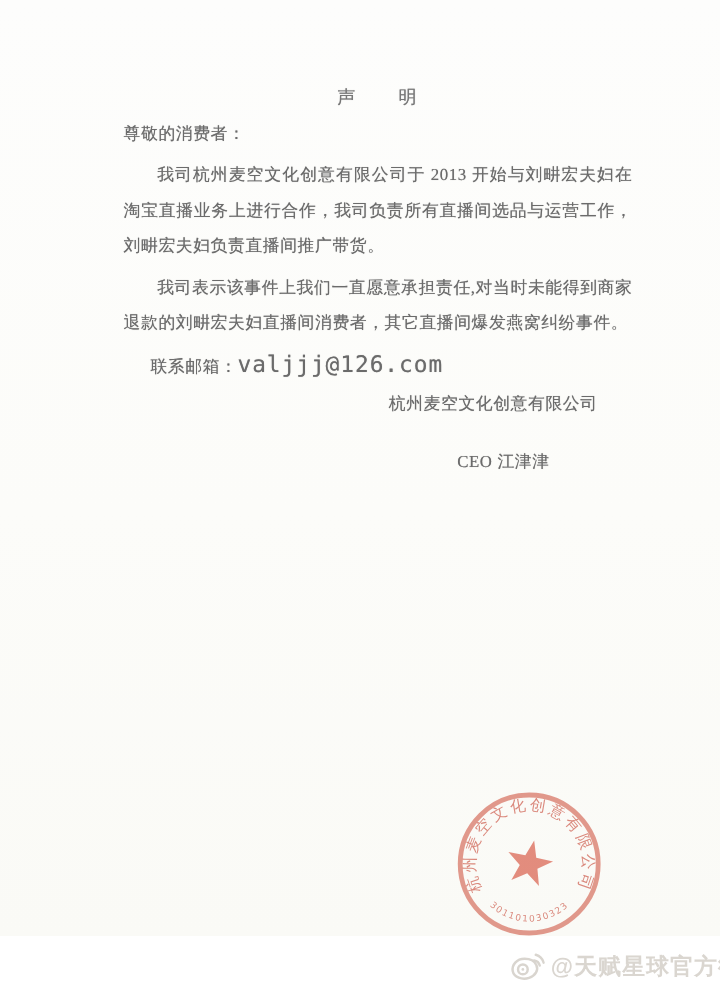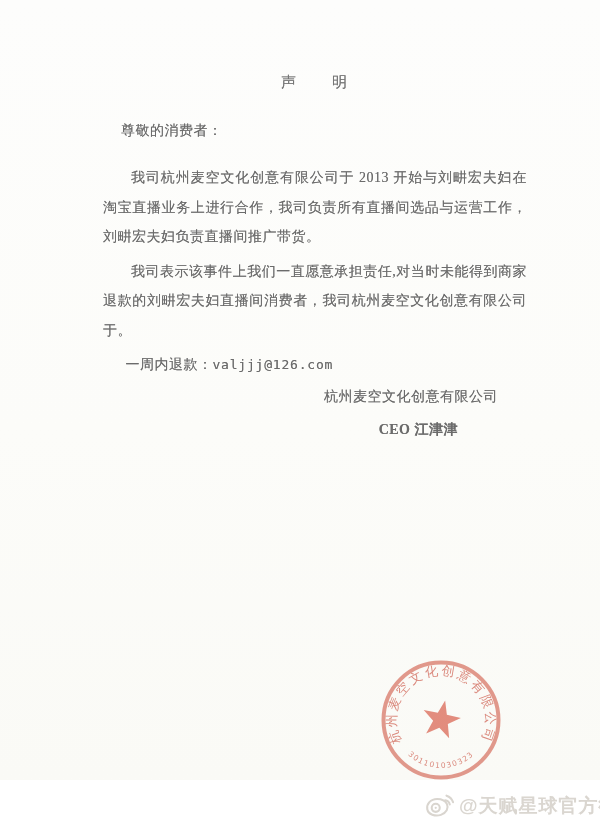--- a/index.html
+++ b/index.html
@@ -26,30 +26,30 @@
   }
   .title{
     margin:0;
     font-size:15px;
     font-weight:normal;
     text-align:center;
     color:#767676;
     line-height:29.5px;
     letter-spacing:2px;
   }
-  .salutation{margin:18px;}
+  .salutation{margin:0;}
   .para{margin:5px 0 0;text-indent:2em;}
   .contact{margin:5px 0 0;text-indent:1.6em;}
   .contact .email{
     font-family:"DejaVu Sans Mono","Liberation Mono",monospace;
-    font-size:13px;letter-spacing:0.8px;
+    font-size:19px;letter-spacing:0.8px;
   }
   .signature{margin-top:2px;text-align:right;}
   .sig-company{padding-right:29px;}
-  .sig-ceo{padding-right:69px;margin-top:4px;font-weight:bold;}
+  .sig-ceo{padding-right:69px;margin-top:18px;}
   .seal{
     position:absolute;
     left:371px;top:650px;
     width:140px;height:140px;
     mix-blend-mode:multiply;
     opacity:0.85;
   }
   .watermark{
     position:absolute;
     left:424px;top:792px;
@@ -62,23 +62,23 @@
 </style>
 </head>
 <body>
 
 <div class="page">
 
   <div class="doc">
     <h1 class="title">声　　明</h1>
     <p class="salutation">尊敬的消费者：</p>
     <p class="para">我司杭州麦空文化创意有限公司于 2013 开始与刘畊宏夫妇在淘宝直播业务上进行合作，我司负责所有直播间选品与运营工作，刘畊宏夫妇负责直播间推广带货。</p>
-    <p class="para">我司表示该事件上我们一直愿意承担责任,对当时未能得到商家退款的刘畊宏夫妇直播间消费者，我司杭州麦空文化创意有限公司于。</p>
+    <p class="para">我司表示该事件上我们一直愿意承担责任,对当时未能得到商家退款的刘畊宏夫妇直播间消费者，其它直播间爆发燕窝纠纷事件。</p>
     <p class="contact">
-      <span>一周内退款：</span><span class="email">valjjj@126.com</span>
+      <span>联系邮箱：</span><span class="email">valjjj@126.com</span>
     </p>
     <div class="signature">
       <div class="sig-company">杭州麦空文化创意有限公司</div>
       <div class="sig-ceo">CEO 江津津</div>
     </div>
   </div>
 
   <svg class="seal" viewBox="0 0 140 140" xmlns="http://www.w3.org/2000/svg">
     <defs>
       <path id="sealArcTop" d="M 31,92.5 A 45,45 0 1 1 109,92.5" fill="none"></path>

